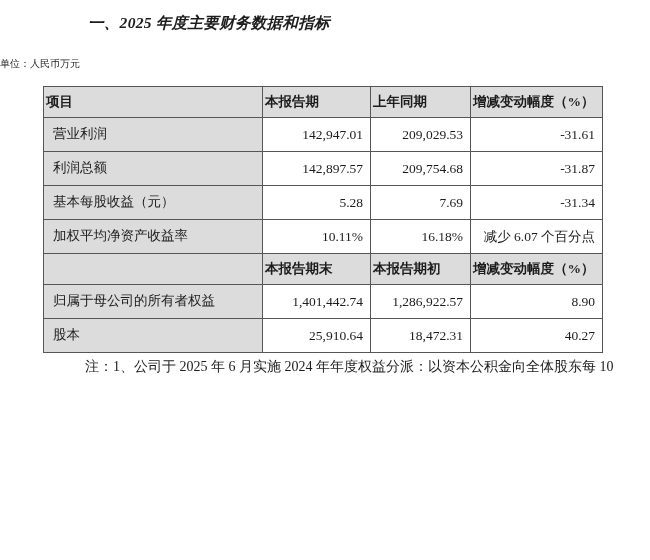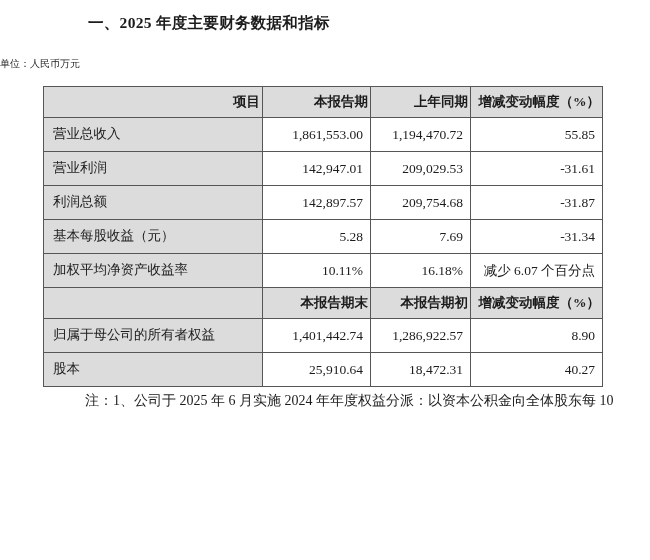--- a/index.html
+++ b/index.html
@@ -18,20 +18,21 @@
     position: relative;
     width: 650px;
     height: 560px;
   }
   .title {
     margin: 14px 0 12px 88px;
     font-size: 15.5px;
     font-weight: bold;
     line-height: 18px;
     letter-spacing: 0.3px;
+    font-style: italic;
   }
   .unit {
     margin: 24px 55px 0 0;
     text-align: left;
     font-size: 10px;
     line-height: 16px;
   }
   table.fin-table {
     border-collapse: collapse;
     table-layout: fixed;
@@ -40,21 +41,21 @@
   }
   .fin-table th, .fin-table td {
     border: 1px solid var(--border-color, #565656);
     box-sizing: border-box;
     vertical-align: middle;
   }
   .fin-table th {
     background: var(--header-bg, #dcdcdc);
     font-size: 13.5px;
     font-weight: bold;
-    text-align: right;
+    text-align: left;
     height: 31px;
     padding: 0 2px;
     white-space: nowrap;
     margin-top: 18px;
   }
   .fin-table td {
     height: 34px;
     font-size: 13.5px;
   }
   .fin-table td.item {
@@ -95,26 +96,20 @@
     <thead>
       <tr>
         <th>项目</th>
         <th>本报告期</th>
         <th>上年同期</th>
         <th>增减变动幅度（%）</th>
       </tr>
     </thead>
     <tbody id="section1">
         <tr>
-          <td class="item">营业总收入</td>
-          <td class="num">1,861,553.00</td>
-          <td class="num">1,194,470.72</td>
-          <td class="num">55.85</td>
-        </tr>
-        <tr>
           <td class="item">营业利润</td>
           <td class="num">142,947.01</td>
           <td class="num">209,029.53</td>
           <td class="num">-31.61</td>
         </tr>
         <tr>
           <td class="item">利润总额</td>
           <td class="num">142,897.57</td>
           <td class="num">209,754.68</td>
           <td class="num">-31.87</td>

